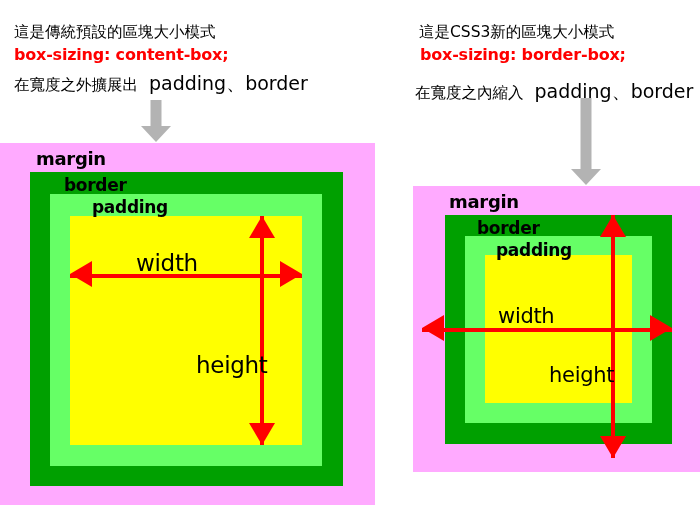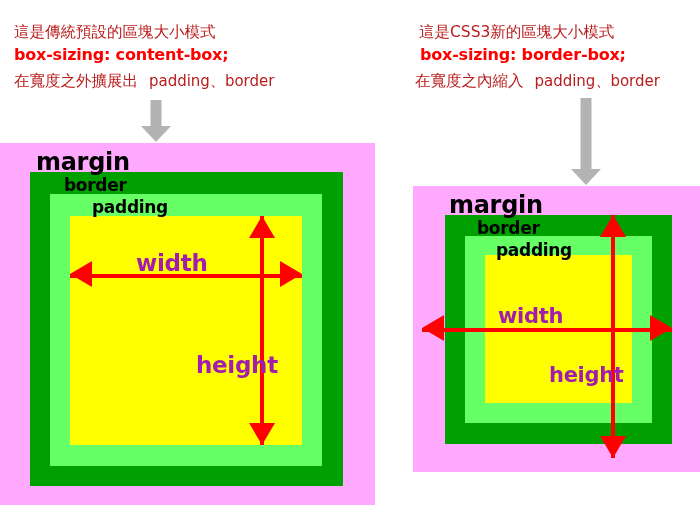--- a/index.html
+++ b/index.html
@@ -16,33 +16,33 @@
   }
   .panel { position: absolute; top: 0; height: 514px; }
   #panel-left  { left: 0;   width: 400px; }
   #panel-right { left: 400px; width: 300px; }
 
   
   .caption { position: absolute; left: 0; top: 0; width: 100%; }
   .cap-line {
     position: absolute;
     white-space: nowrap;
-    color: #b91c1c;
+    color: #000000;
     font-size: 15.5px;
     letter-spacing: 0px;
   }
   .cap-line.bold-red {
     color: #ff0000;
     font-weight: bold;
     font-size: 16px;
     letter-spacing: -0.2px;
   }
   .cap-line.mix .mono {
     font-family: "DejaVu Sans", "Liberation Sans", sans-serif;
-    font-size: 15px;
+    font-size: 19px;
   }
 
   
   .gray-arrow { position: absolute; }
   .gray-arrow .shaft {
     position: absolute;
     background: #b3b3b3;
     left: 50%;
     transform: translateX(-50%);
     top: 0;
@@ -61,21 +61,21 @@
   .boxmodel { position: absolute; }
   .layer-margin  { position: absolute; background: #ffaaff; }
   .layer-border  { position: absolute; background: #00a000; }
   .layer-padding { position: absolute; background: #66ff66; }
   .layer-content { position: absolute; background: #ffff00; }
 
   .box-label {
     position: absolute;
     font-weight: bold;
     color: #000000;
-    font-size: 24px;
+    font-size: 18px;
     white-space: nowrap;
     letter-spacing: -0.3px;
   }
   .box-label.small { font-size: 17px; }
 
   
   .measure { position: absolute; }
   .measure .line-h {
     position: absolute;
     background: #ff0000;
@@ -87,22 +87,22 @@
     width: 4px;
   }
   .arrowhead { position: absolute; width: 0; height: 0; }
   .ah-left  { border-top: 13px solid transparent; border-bottom: 13px solid transparent; border-right: 22px solid #ff0000; }
   .ah-right { border-top: 13px solid transparent; border-bottom: 13px solid transparent; border-left: 22px solid #ff0000; }
   .ah-up    { border-left: 13px solid transparent; border-right: 13px solid transparent; border-bottom: 22px solid #ff0000; }
   .ah-down  { border-left: 13px solid transparent; border-right: 13px solid transparent; border-top: 22px solid #ff0000; }
 
   .measure-label {
     position: absolute;
-    font-weight: bold;
-    color: #a21caf;
+    font-weight: normal;
+    color: #000000;
     font-size: 23px;
     white-space: nowrap;
     letter-spacing: -0.3px;
   }
   .measure-label.small { font-size: 21px; }
 </style>
 </head>
 <body>
 
 <div class="panel" id="panel-left">
@@ -149,21 +149,21 @@
       <div class="measure-label" style="left:196px; top:352px;">height</div>
     </div>
   </div>
 </div>
 
 <div class="panel" id="panel-right">
 
   <div class="caption">
     <div class="cap-line" style="left:19px; top:22px;">這是CSS3新的區塊大小模式</div>
     <div class="cap-line bold-red" style="left:20px; top:45px;">box-sizing: border-box;</div>
-    <div class="cap-line mix" style="left:15px; top:71px;">
+    <div class="cap-line mix" style="left:15px; top:79px;">
       <span>在寬度之內縮入</span>
       <span class="mono" style="margin-left:6px;">padding、border</span>
     </div>
   </div>
 
   <div class="gray-arrow" style="left:171px; top:98px; width:30px; height:87px;">
     <div class="shaft" style="width:11px; height:72px;"></div>
     <div class="head" style="top:71px;"></div>
   </div>
 

